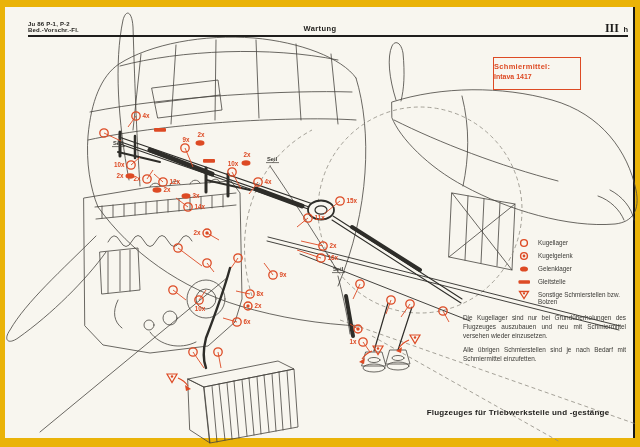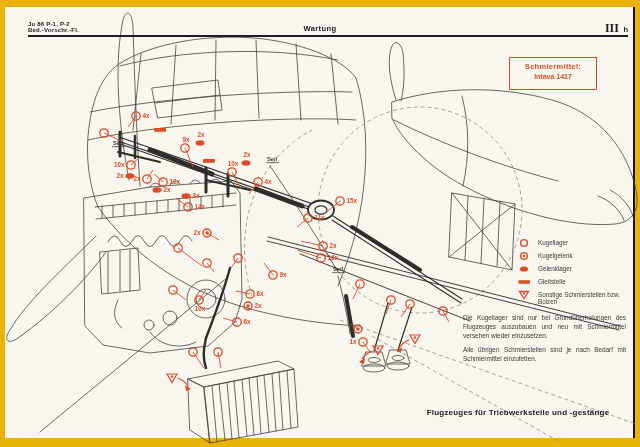--- a/index.html
+++ b/index.html
@@ -9,22 +9,22 @@
         border-right:2px solid #161616;}
   .abs{position:absolute;}
   
   #hdr-left{left:28px;top:21px;font-size:6px;font-weight:bold;color:#23221f;line-height:6px;letter-spacing:.2px;}
   #hdr-center{left:240px;top:24px;width:160px;text-align:center;font-size:7.5px;font-weight:bold;color:#23221f;letter-spacing:.4px;}
   #hdr-right{left:560px;top:18px;width:68px;text-align:right;color:#1d1c1a;}
   #hdr-right .roman{font-family:"Liberation Serif",serif;font-weight:bold;font-size:12px;}
   #hdr-right .letter{font-size:7.5px;font-weight:bold;}
   #rule{left:28px;top:35px;width:600px;height:1.6px;background:#1f1e1c;}
   
-  #lubbox{left:509px;top:57px;width:86px;height:31px;border:1.6px solid #dd4a24;
-          text-align:center;color:#dd4a24;background:#f8f6ef;}
+  #lubbox{left:493px;top:57px;width:86px;height:31px;border:1.6px solid #dd4a24;
+          color:#dd4a24;background:#f8f6ef;}
   #lubbox .t1{font-size:7.5px;font-weight:bold;margin-top:4px;letter-spacing:.3px;}
   #lubbox .t2{font-size:7px;font-weight:bold;margin-top:2px;}
   
   #legend{left:516px;top:238px;width:116px;color:#3a3935;}
   .lg-row{position:relative;height:13px;font-size:6.3px;line-height:7px;}
   .lg-sym{position:absolute;left:2px;top:0px;width:14px;height:10px;}
   .lg-lab{position:absolute;left:22px;top:1px;width:92px;}
   
   #notes{left:463px;top:313px;width:163px;color:#3a3935;font-size:6.4px;line-height:9px;text-align:justify;}
   #notes p{margin:0 0 5px 0;}

